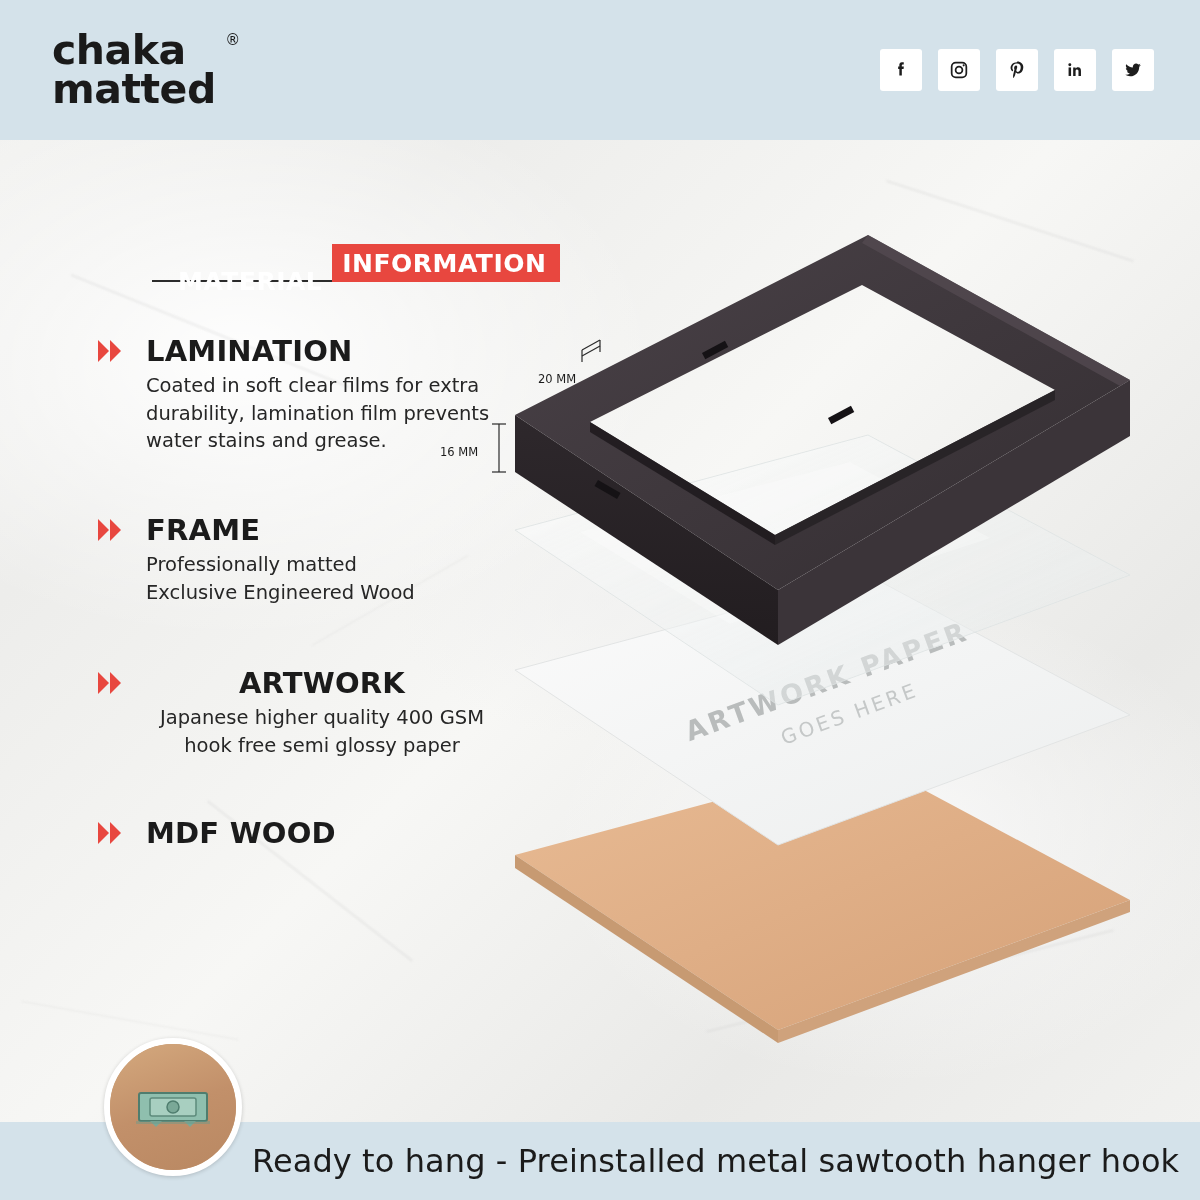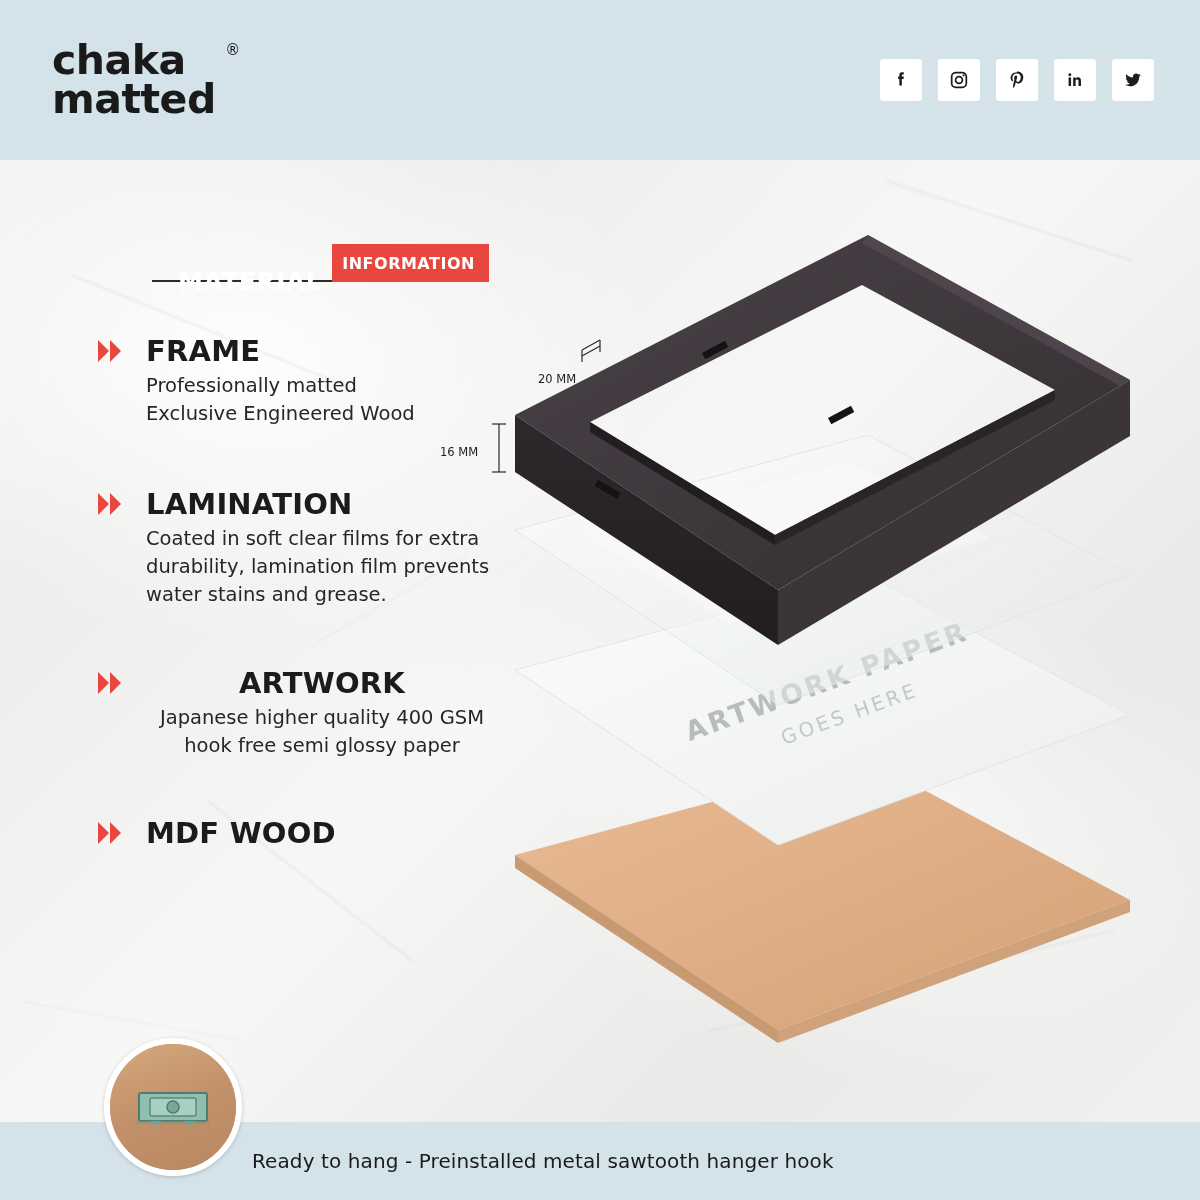--- a/index.html
+++ b/index.html
@@ -30,21 +30,21 @@
     background: rgba(205,205,205,0.35);
     transform-origin: center;
     filter: blur(1.2px);
   }
 
   
   .header {
     position: absolute;
     left: 0; top: 0;
     width: 1200px;
-    height: 160px;
+    height: 140px;
     background: #d4e2ea;
     display: flex;
     align-items: center;
     justify-content: space-between;
     box-sizing: border-box;
     padding: 0 46px 0 52px;
     z-index: 5;
   }
   .logo {
     position: relative;
@@ -99,21 +99,21 @@
     padding: 0 10px 0 26px;
     display: flex;
     align-items: center;
     margin-top: 36px;
   }
   .mi-right {
     background: #e8473f;
     color: #ffffff;
     font-family: "DejaVu Sans", sans-serif;
     font-weight: bold;
-    font-size: 16px;
+    font-size: 25px;
     letter-spacing: 0.5px;
     padding: 0 14px 0 10px;
     display: flex;
     align-items: center;
   }
 
   
   .features {
     position: absolute;
     left: 98px;
@@ -176,21 +176,21 @@
     width: 1200px;
     height: 78px;
     background: #d4e2ea;
     display: flex;
     align-items: center;
     z-index: 6;
   }
   .footer-text {
     margin-left: 252px;
     font-family: "DejaVu Sans", sans-serif;
-    font-size: 20px;
+    font-size: 32px;
     color: #1b1b1b;
     letter-spacing: 0.1px;
   }
   .hook-badge {
     position: absolute;
     left: 104px;
     bottom: 24px;
     width: 126px;
     height: 126px;
     border-radius: 50%;
@@ -262,39 +262,39 @@
     </div>
   </div>
 
   <div class="mi-banner">
     <div class="mi-left">MATERIAL</div>
     <div class="mi-right">INFORMATION</div>
   </div>
 
   <div class="features">
 
-    <div class="feature f-frame">
-      <div class="chev">
-          <span></span>
-          <span></span>
-        </div>
-      <h3>FRAME</h3>
-      <p>Professionally  matted</p>
-      <p>Exclusive Engineered Wood</p>
-    </div>
-
     <div class="feature f-lam">
       <div class="chev">
           <span></span>
           <span></span>
         </div>
       <h3>LAMINATION</h3>
       <p>Coated in soft clear films for extra</p>
       <p>durability, lamination film prevents</p>
       <p>water stains and grease.</p>
+    </div>
+
+    <div class="feature f-frame">
+      <div class="chev">
+          <span></span>
+          <span></span>
+        </div>
+      <h3>FRAME</h3>
+      <p>Professionally  matted</p>
+      <p>Exclusive Engineered Wood</p>
     </div>
 
     <div class="feature f-art">
       <div class="chev">
           <span></span>
           <span></span>
         </div>
       <h3>ARTWORK</h3>
       <p>Japanese higher quality 400 GSM</p>
       <p>hook free semi glossy paper</p>

